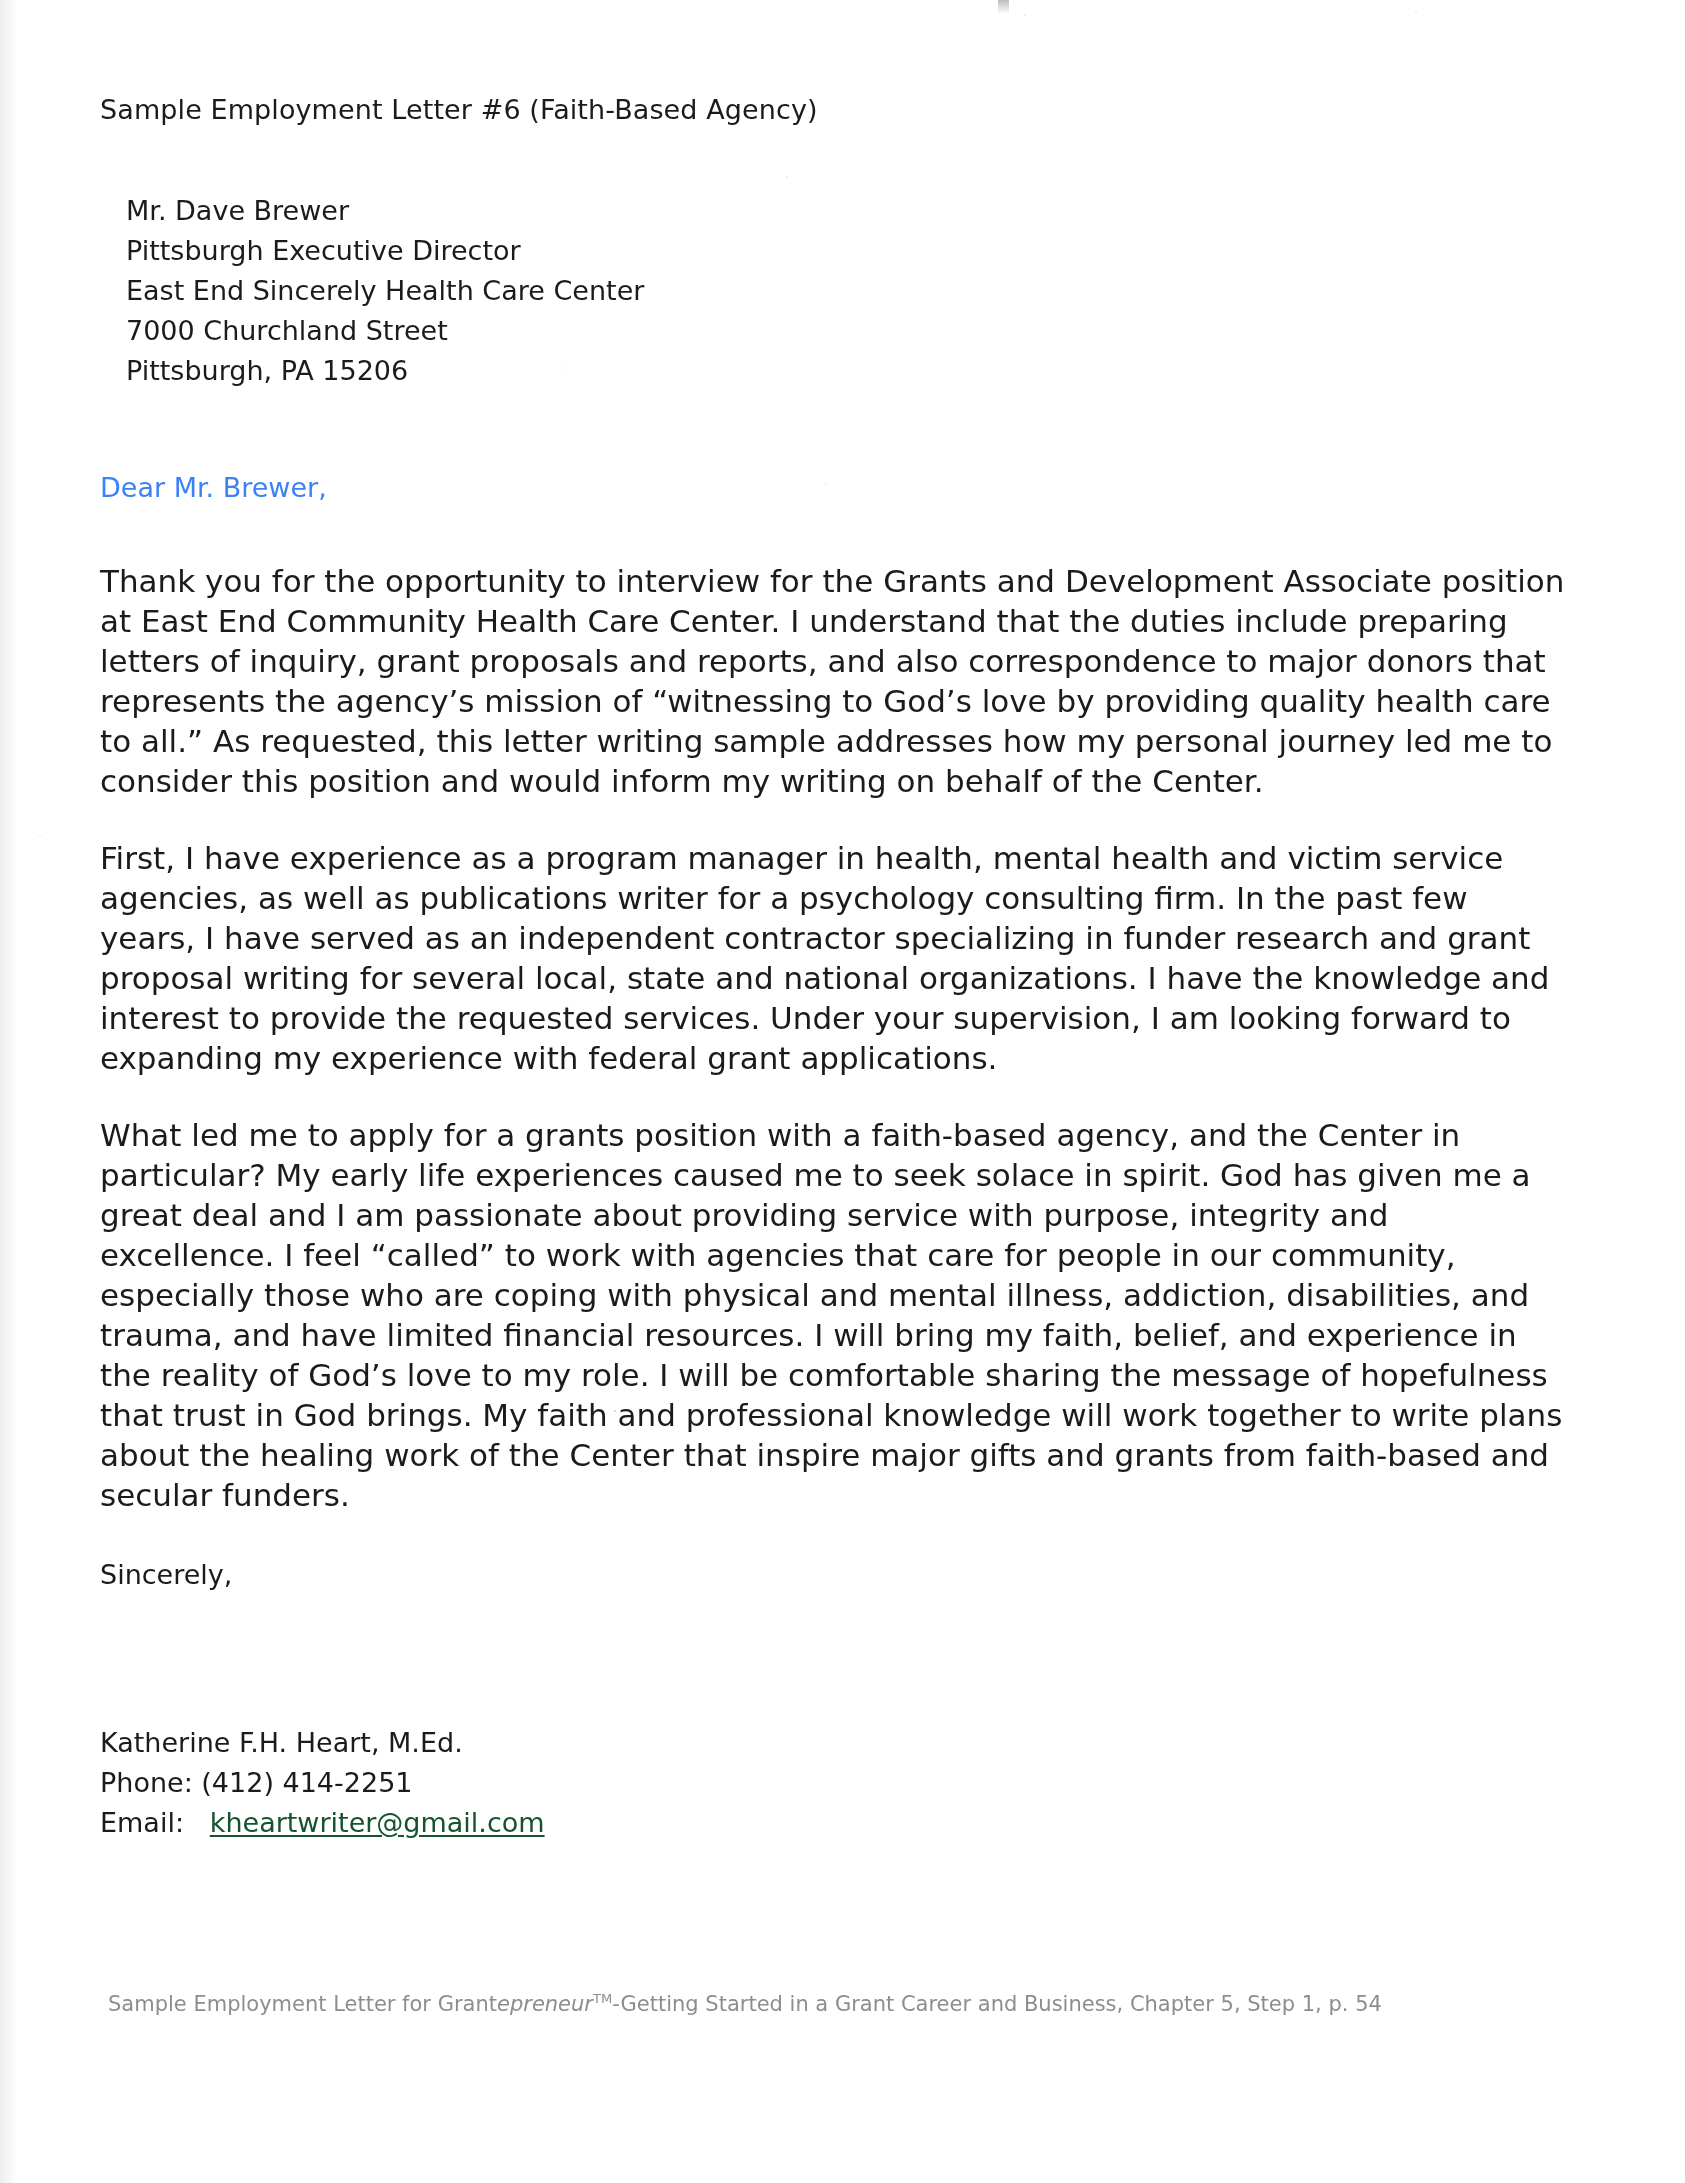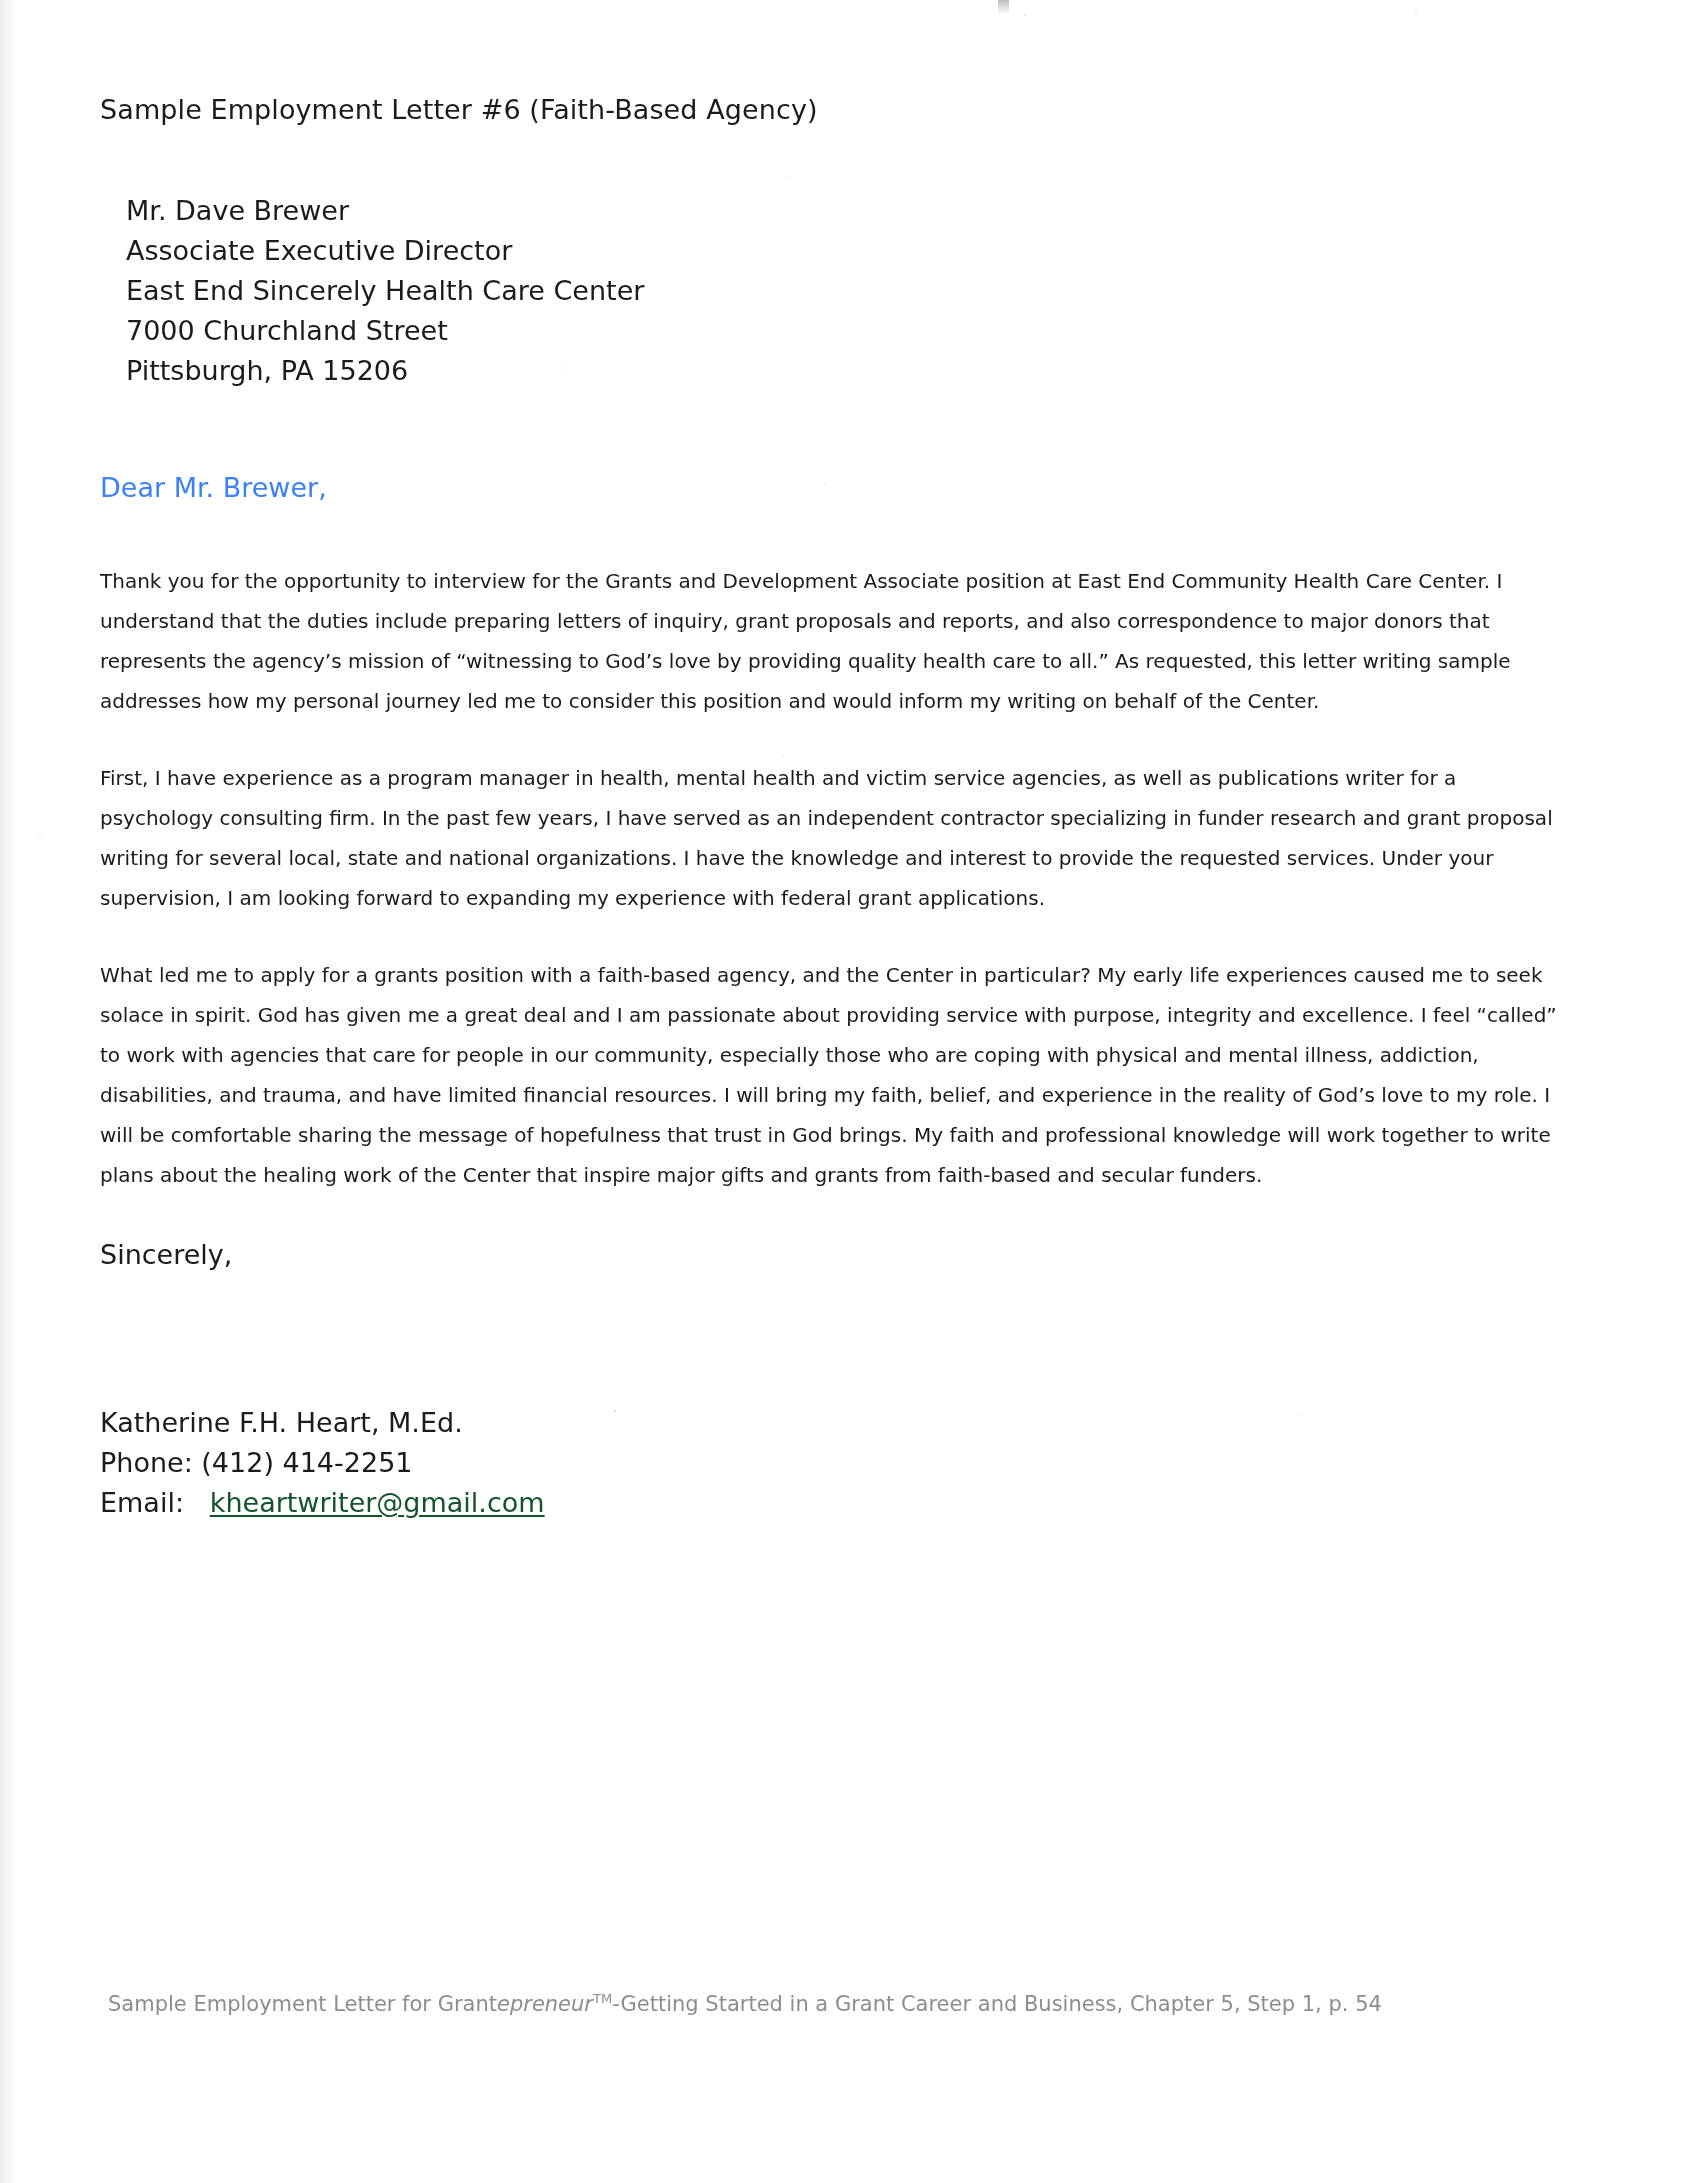--- a/index.html
+++ b/index.html
@@ -74,21 +74,21 @@
     white-space: nowrap;
     margin-left: 26px;
   }
   .salutation {
     font-size: 27px;
     color: #3b82f6;
     margin: 0 0 56px 0;
     line-height: 1.2;
   }
   .body-par {
-    font-size: 20px;
+    font-size: 31px;
     color: #1b1b1b;
     line-height: 40px;
     margin: 0 0 37px 0;
     text-align: left;
     max-width: 1469px;
   }
   .closing {
     font-size: 27px;
     color: #1b1b1b;
     margin: 44px 0 0 0;
@@ -138,21 +138,21 @@
   <div class="edge-shadow"></div>
   <div class="top-nick"></div>
   <div class="scan-noise"></div>
 
   <div class="content">
 
     <div class="doc-title">Sample Employment Letter #6 (Faith-Based Agency)</div>
 
     <div class="address-block">
       <div class="address-line">Mr. Dave Brewer</div>
-      <div class="address-line">Associate Executive Director</div>
+      <div class="address-line">Pittsburgh Executive Director</div>
       <div class="address-line">East End Sincerely Health Care Center</div>
       <div class="address-line">7000 Churchland Street</div>
       <div class="address-line">Pittsburgh, PA 15206</div>
     </div>
 
     <div class="salutation">Dear Mr. Brewer,</div>
 
     <p class="body-par">Thank you for the opportunity to interview for the Grants and Development Associate position at East End Community Health Care Center. I understand that the duties include preparing letters of inquiry, grant proposals and reports, and also correspondence to major donors that represents the agency’s mission of “witnessing to God’s love by providing quality health care to all.” As requested, this letter writing sample addresses how my personal journey led me to consider this position and would inform my writing on behalf of the Center.</p>
 
     <p class="body-par">First, I have experience as a program manager in health, mental health and victim service agencies, as well as publications writer for a psychology consulting firm. In the past few years, I have served as an independent contractor specializing in funder research and grant proposal writing for several local, state and national organizations. I have the knowledge and interest to provide the requested services. Under your supervision, I am looking forward to expanding my experience with federal grant applications.</p>

